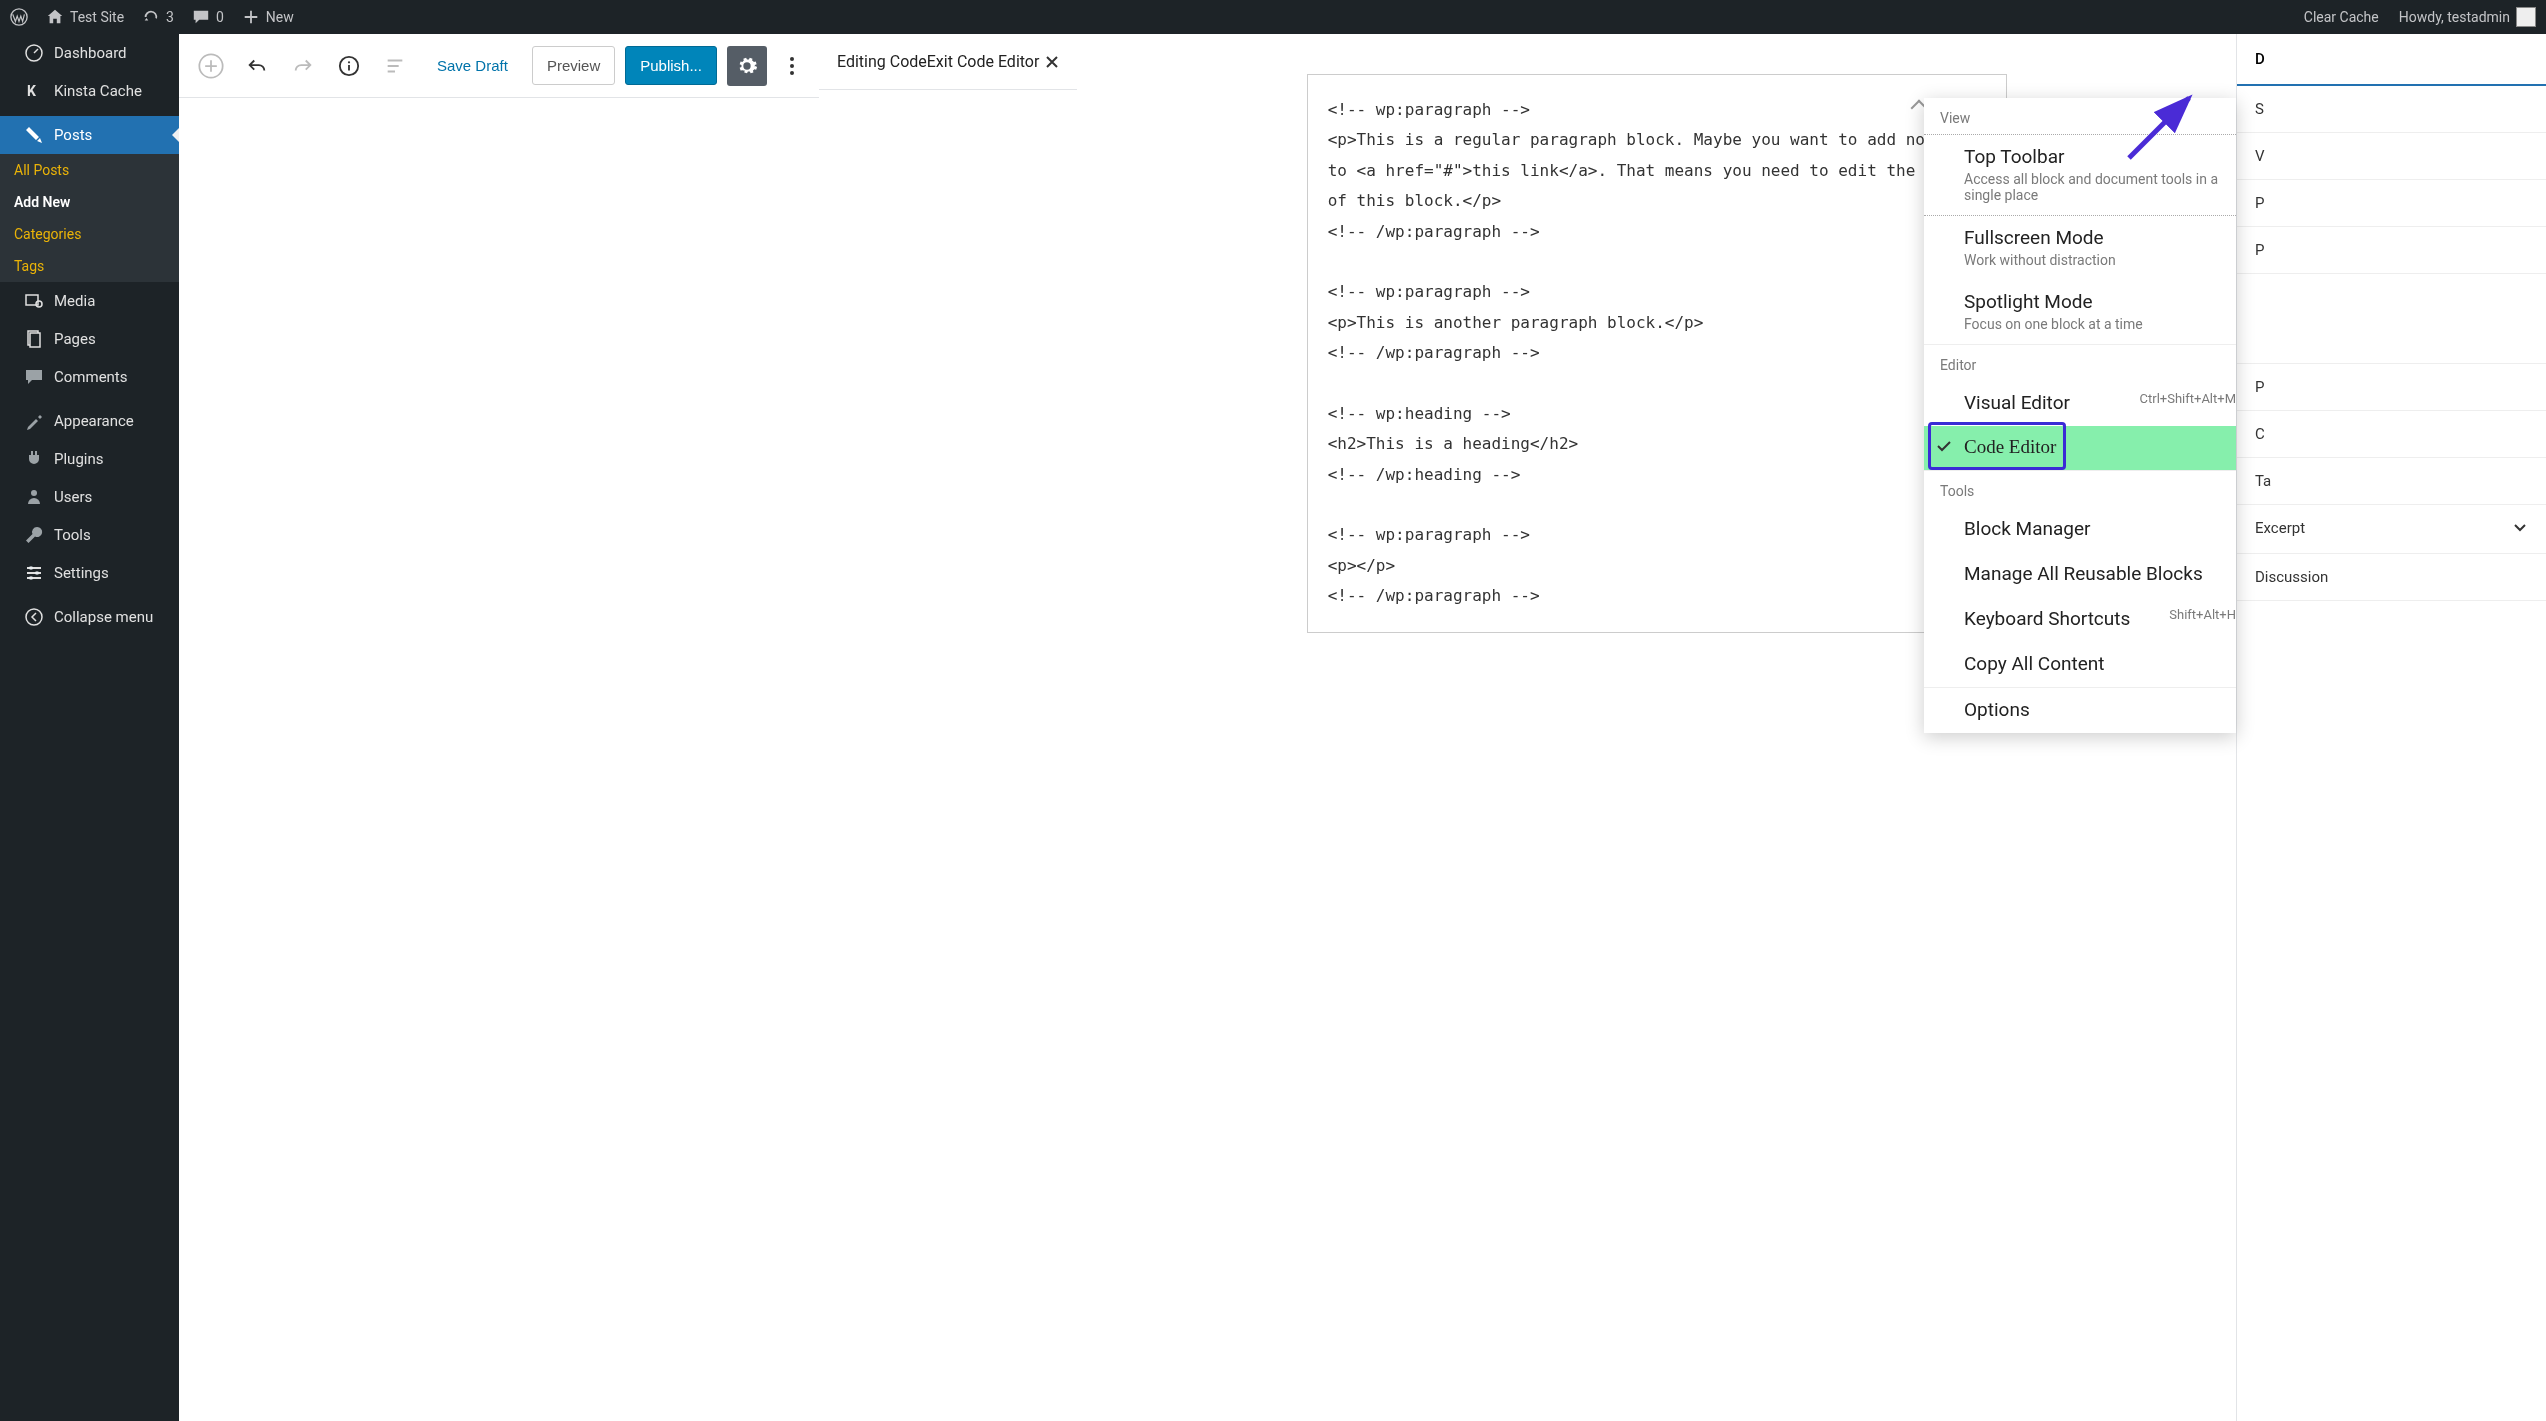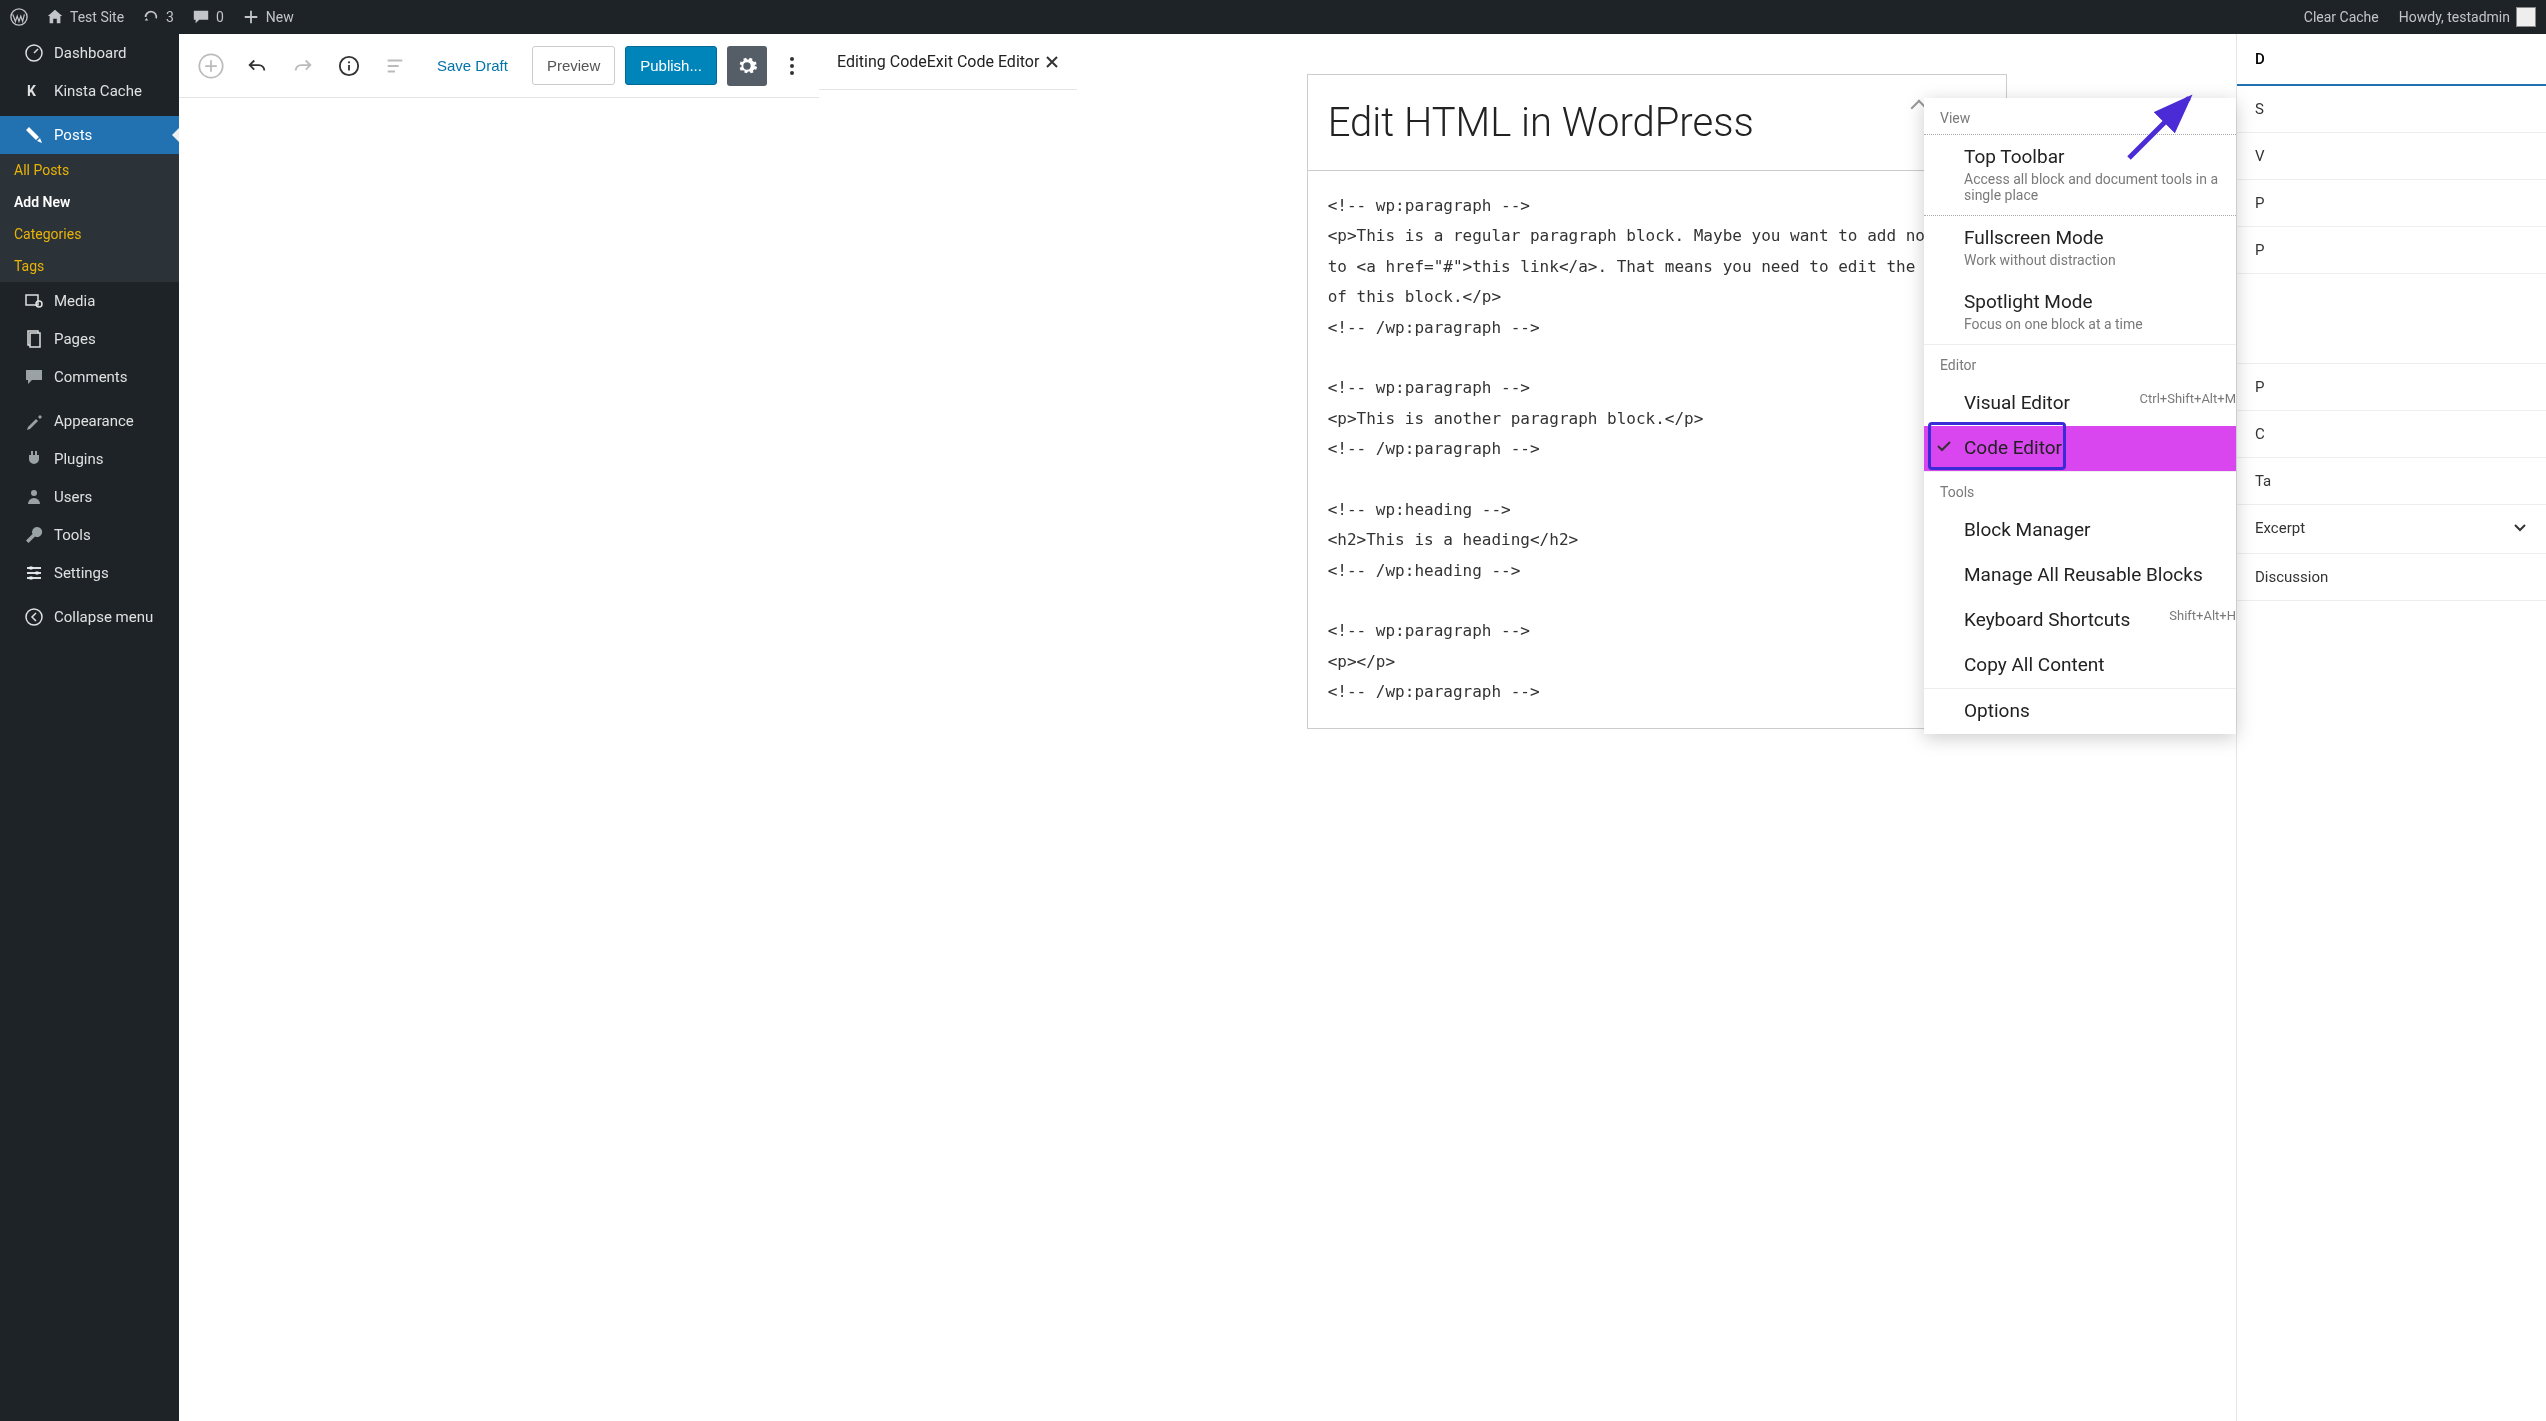--- a/index.html
+++ b/index.html
@@ -61,21 +61,21 @@
 .dp-row .chev { color: #555; }
 
 
 .menu { position: absolute; top: 64px; right: 0; width: 312px; background: #fff; box-shadow: 0 4px 18px rgba(0,0,0,0.2); z-index: 50; font-size: 15px; }
 .menu::before { content: ""; position: absolute; top: -8px; right: 18px; border: 8px solid transparent; border-bottom-color: #fff; }
 .menu .label { padding: 12px 16px 8px; color: #7a7a7a; font-size: 14px; }
 .menu .mitem { padding: 10px 16px 12px 40px; cursor: pointer; position: relative; }
 .menu .mitem .t { color: #222; font-size: 19px; }
 .menu .mitem .d { color: #7a7a7a; font-size: 14px; margin-top: 3px; }
 .menu .mitem .sc { position: absolute; right: 0; top: 10px; color: #7a7a7a; font-size: 13px; }
-.menu .mitem.sel { background: #d946ef; }
+.menu .mitem.sel { background: #86efac; font-family: Liberation Serif, serif; }
 .menu .mitem .chk { position: absolute; left: 12px; top: 12px; }
 .menu .sep { border-top: 1px solid #eee; }
 .menu .highlight { border: 3px solid #3a2bd6; border-radius: 4px; position: absolute; left: 4px; width: 138px; pointer-events: none; }
 
 
 .arrow-anno { position: absolute; top: 54px; right: 32px; width: 80px; height: 80px; pointer-events: none; z-index: 60; }
 
 
 .sbhint { position: absolute; top: 64px; right: 310px; width: 16px; height: 100%; }
 .sbhint::before { content: ""; position: absolute; top: 4px; left: 3px; width: 10px; height: 10px; border-left: 2px solid #999; border-top: 2px solid #999; transform: rotate(45deg); }
@@ -278,23 +278,20 @@
       <span class="exit">
           <span>Exit Code Editor</span>
           <svg width="14" height="14" viewBox="0 0 14 14">
             <path d="M2 2l10 10M12 2L2 12" stroke="#333" stroke-width="2"></path>
           </svg>
         </span>
     </div>
 
     <div class="ed-body">
       <div class="ed-inner">
-        <div class="title-box">
-            <h1>Edit HTML in WordPress</h1>
-          </div>
         <div class="code-box">&lt;!-- wp:paragraph --&gt;
 &lt;p&gt;This is a regular paragraph block. Maybe you want to add nofollow to &lt;a href="#"&gt;this link&lt;/a&gt;. That means you need to edit the HTML of this block.&lt;/p&gt;
 &lt;!-- /wp:paragraph --&gt;
 
 &lt;!-- wp:paragraph --&gt;
 &lt;p&gt;This is another paragraph block.&lt;/p&gt;
 &lt;!-- /wp:paragraph --&gt;
 
 &lt;!-- wp:heading --&gt;
 &lt;h2&gt;This is a heading&lt;/h2&gt;

